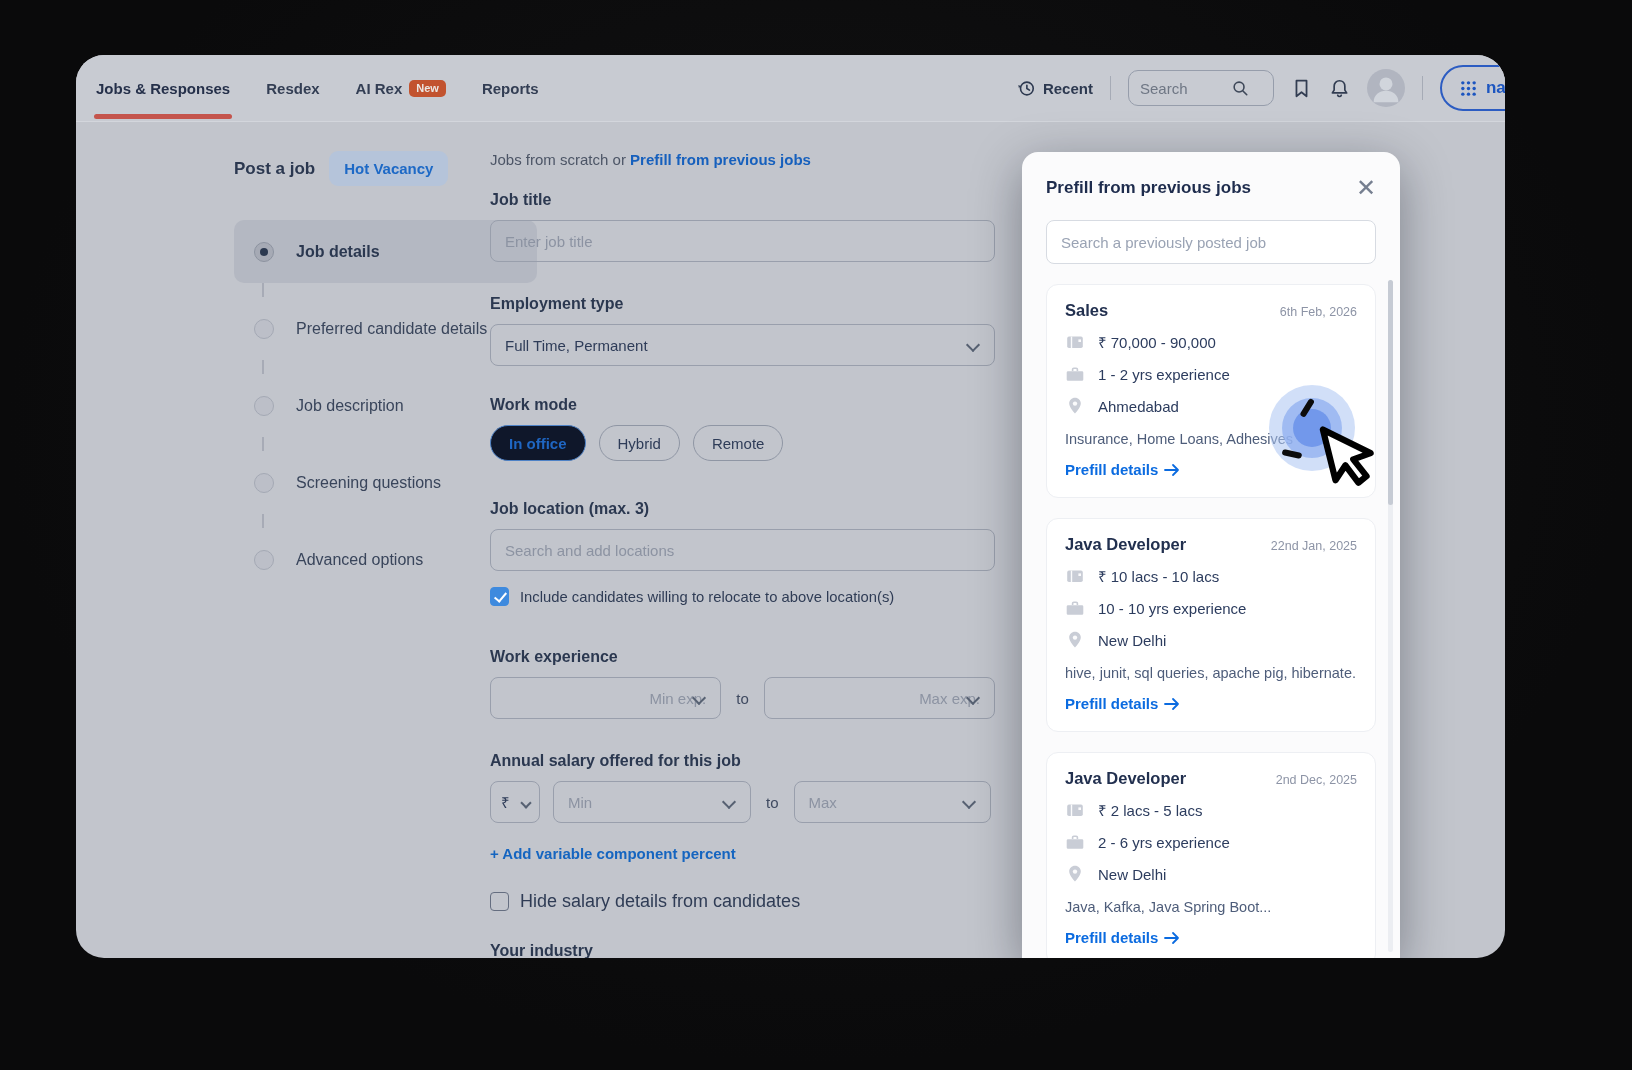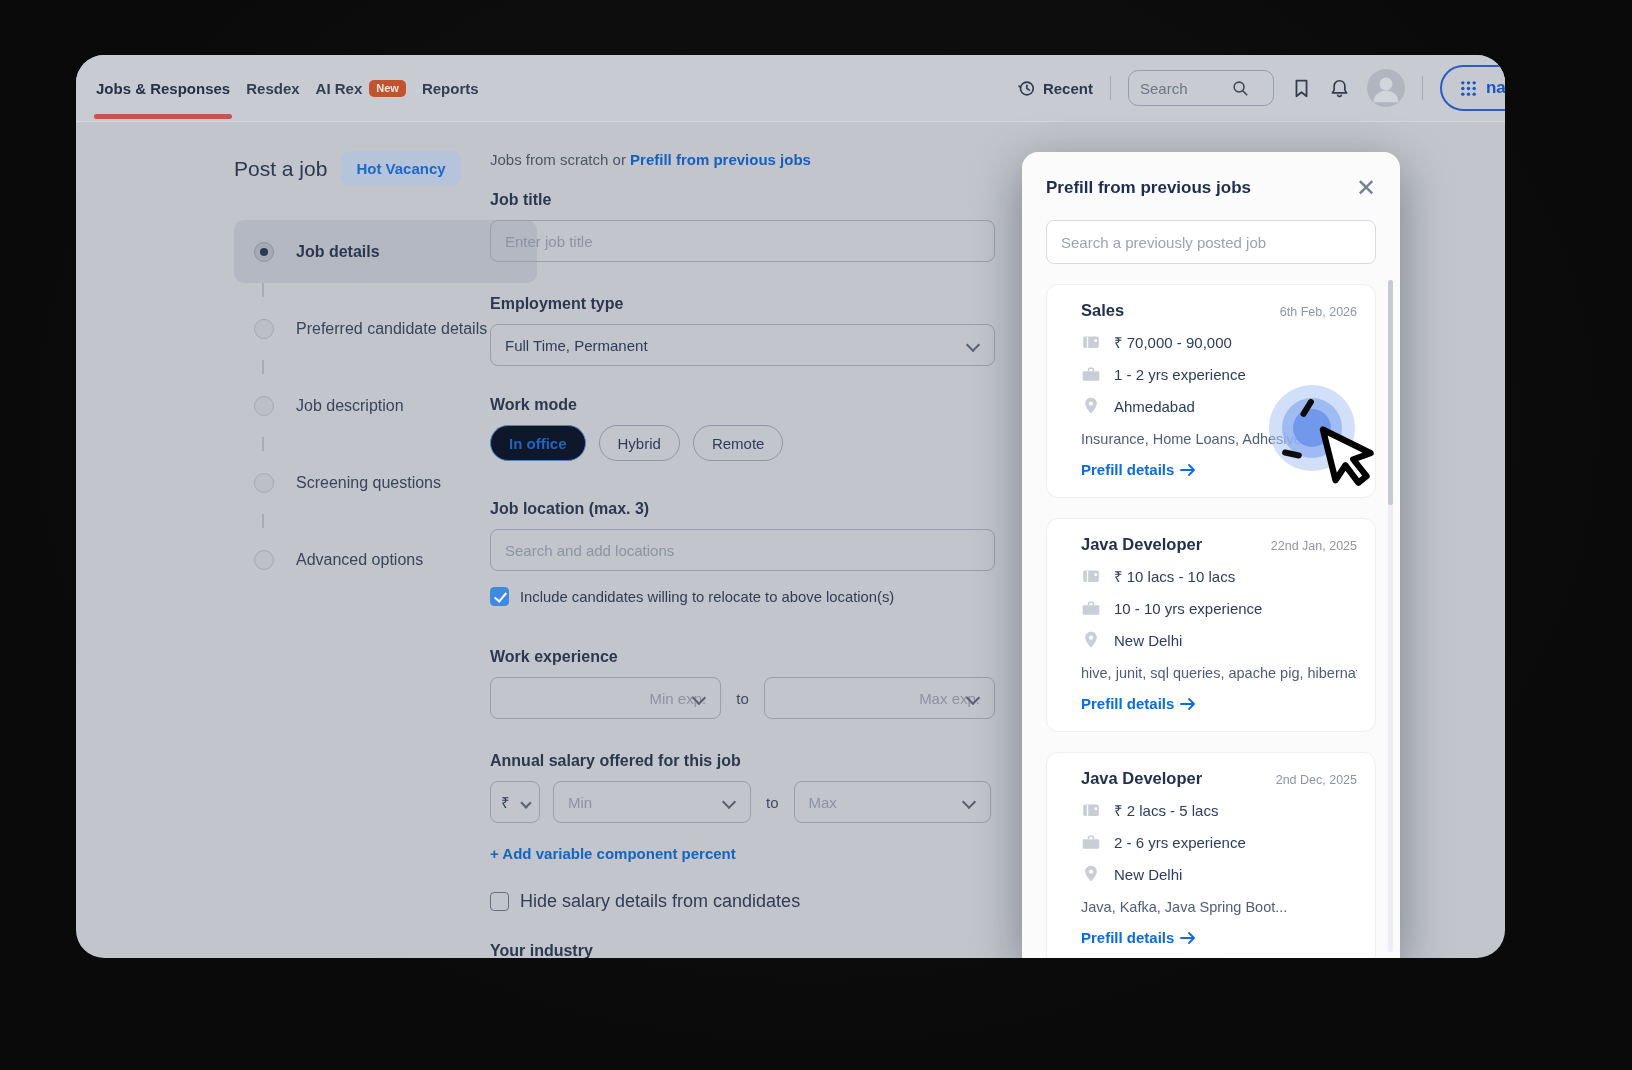--- a/index.html
+++ b/index.html
@@ -6,21 +6,21 @@
   body { font-family:"Liberation Sans", sans-serif; background:#000; }
   .stage { position:relative; width:1632px; height:1070px; background:
     radial-gradient(ellipse at 50% 40%, #131314 0%, #0a0a0b 70%);
     overflow:hidden; }
   .window { position:absolute; left:76px; top:55px; width:1429px; height:903px;
     background:#c2c5cc; border-radius:28px; overflow:hidden; }
 
   
   .navbar { position:absolute; top:0; left:0; right:0; height:67px; background:#c8cbd2;
     border-bottom:1px solid #d3d6dc; display:flex; align-items:center; padding:0 0 0 20px; z-index:5; }
-  .nav-left { display:flex; align-items:flex-end; gap:16px; }
+  .nav-left { display:flex; align-items:flex-end; gap:36px; }
   .nav-item { position:relative; font-size:15px; font-weight:600; color:#333e54; cursor:default; white-space:nowrap; display:flex; align-items:center; }
   .nav-item.active .nav-label { font-weight:700; color:#25304a; }
   .nav-item.active::after { content:''; position:absolute; left:-2px; right:-2px; bottom:-22px; height:5px;
     background:#c4544c; border-radius:4px; }
   .new-badge { margin-left:7px; background:#c2532f; color:#ece7e3; font-size:11px; font-weight:700;
     padding:3px 7px; border-radius:5px; line-height:1; }
   .nav-right { margin-left:auto; display:flex; align-items:center; gap:17px; }
   .recent { display:flex; align-items:center; gap:7px; font-size:15px; font-weight:600; color:#2d3950; }
   .vdiv { width:1px; height:24px; background:#a6abb6; }
   .searchbox { width:146px; height:36px; border:1px solid #969dab; border-radius:10px;
@@ -29,21 +29,21 @@
     font-family:"Liberation Sans",sans-serif; font-size:15px; color:#404040; }
   .searchbox input::placeholder { color:#6e7684; opacity:1; }
   .nav-ico { display:block; }
   .avatar { width:38px; height:38px; border-radius:50%; background:#b1b5c0; overflow:hidden; flex:none; }
   .brand-pill { height:46px; border:2px solid #2c5cc2; border-radius:24px; display:flex; align-items:center;
     gap:9px; padding:0 18px; margin-right:-52px; color:#1c55c0; font-size:17px; font-weight:700; background:#c6c9d1; }
 
   
   .sidebar { position:absolute; left:158px; top:96px; width:303px; }
   .side-title-row { display:flex; align-items:center; gap:14px; }
-  .side-title { font-size:21px; font-weight:400; color:#2b3850; }
+  .side-title { font-size:17px; font-weight:700; color:#2b3850; }
   .hot-badge { background:#b5c4da; color:#1d69c6; font-size:15px; font-weight:700;
     padding:9px 15px; border-radius:9px; }
   .steps { list-style:none; margin-top:34px; }
   .step { position:relative; display:flex; align-items:center; height:63px; margin-bottom:14px;
     border-radius:10px; padding-left:20px; cursor:default; }
   .step + .step::before { content:''; position:absolute; left:28px; top:-14px; width:2px; height:14px; background:#a7abb6; }
   .step.active { background:#b4b8c2; }
   .step-dot { width:20px; height:20px; border-radius:50%; background:#bcbfc8; border:1px solid #a4a9b4;
     flex:none; position:relative; }
   .step.active .step-dot { background:#a6aab5; border-color:#8d93a0; }
@@ -94,21 +94,21 @@
     border-radius:16px 16px 0 0; box-shadow:0 14px 50px rgba(8,12,26,.38); z-index:10; padding:0 24px; }
   .panel-head { display:flex; align-items:center; justify-content:space-between; margin-top:24px; }
   .panel-title { font-size:17px; font-weight:700; color:#1e2c4d; }
   .close-x { font-size:24px; color:#767f90; line-height:1; cursor:default; font-weight:400; }
   .panel-search { margin-top:20px; height:44px; border:1px solid #d7dbe2; border-radius:8px; background:#fff;
     display:flex; align-items:center; padding:0 14px; }
   .panel-search input { border:none; outline:none; width:100%; font-family:"Liberation Sans",sans-serif;
     font-size:15px; color:#33425f; background:transparent; }
   .panel-search input::placeholder { color:#9aa3b4; opacity:1; }
   .cards { margin-top:20px; display:flex; flex-direction:column; gap:20px; }
-  .card { background:#fff; border:1px solid #edeff3; border-radius:12px; padding:16px 18px 18px 34px; }
+  .card { background:#fff; border:1px solid #edeff3; border-radius:12px; padding:16px 18px 18px 18px; }
   .card-top { display:flex; align-items:baseline; justify-content:space-between; }
   .card-title { font-size:16.5px; font-weight:700; color:#22304f; }
   .card-date { font-size:12.5px; color:#8d94a6; }
   .card-row { display:flex; align-items:center; gap:13px; margin-top:12px; }
   .card-row svg { flex:none; }
   .card-row span { font-size:15px; font-weight:500; color:#2c3c5e; }
   .card-skills { margin-top:15px; font-size:14.5px; color:#4e5d7a; white-space:nowrap; overflow:hidden; }
   .card-link { margin-top:14px; font-size:15px; font-weight:700; color:#0b6be0; text-decoration:none;
     display:inline-flex; align-items:center; gap:6px; }
   .scrolltrack { position:absolute; right:7px; top:128px; bottom:6px; width:5px; background:#eceef2; border-radius:3px; }

